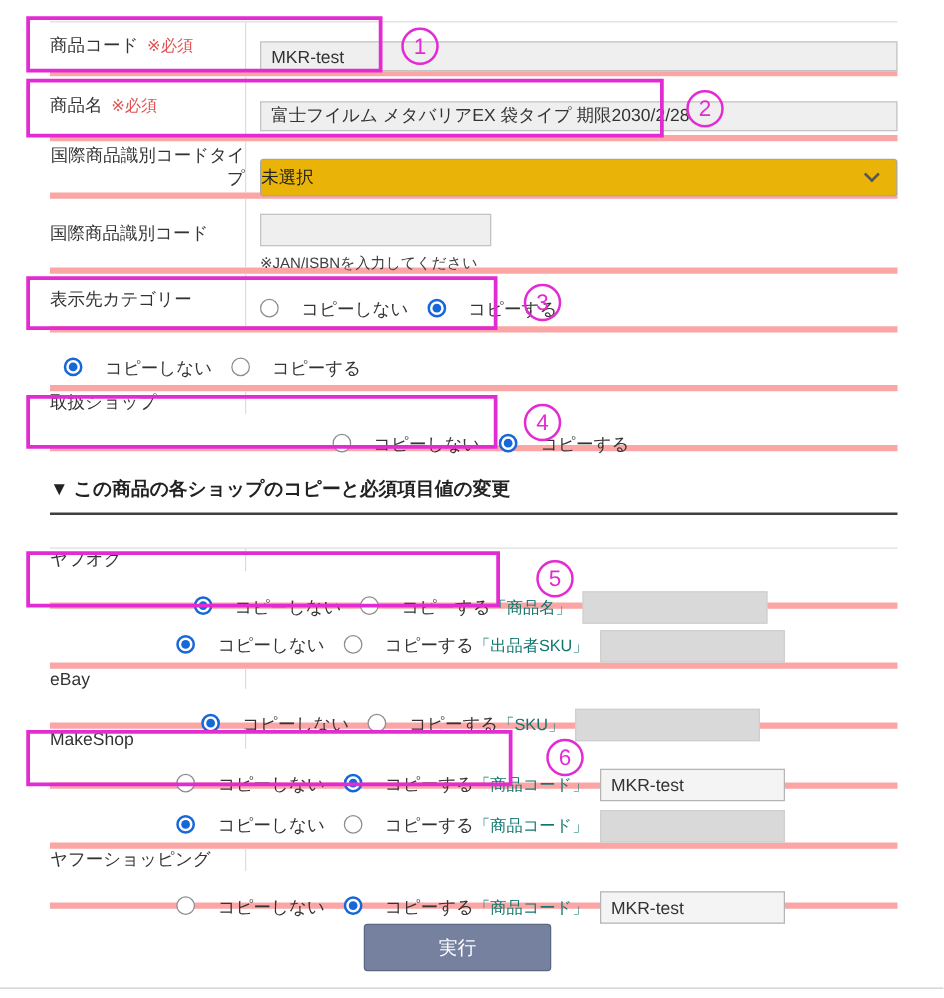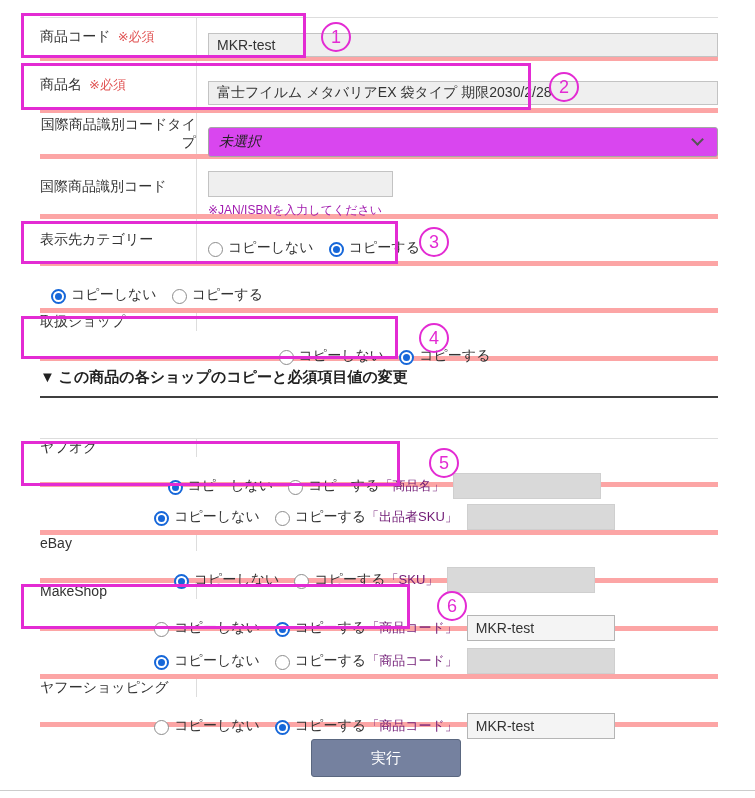--- a/index.html
+++ b/index.html
@@ -22,51 +22,51 @@
   .label-cell .req{margin-left:7px;font-size:13px;color:var(--required-red,#e05252);}
   .field-cell{flex:1;display:flex;align-items:center;padding-left:11px;min-width:0;margin-top:16px;}
   .h43{height:43px;} .h52{height:52px;} .h46{height:46px;text-align:right;} .h60{height:60px;}
   .h47{height:47px;} .h48{height:48px;flex-direction:column;}
 
   
   .text-field{display:block;background:#efefef;border:1px solid #c3c3c3;height:24px;
     font-size:14px;color:#333;padding:0 8px;font-family:inherit;border-radius:0;outline:none;}
   .w-full{width:100%;}
   .w-mid{width:185px;height:26px;}
-  .select-box{width:100%;height:30px;background:#d946ef;border:1px solid #a6a6a6;border-radius:3px;
-    display:flex;align-items:center;justify-content:space-between;padding-left:10px;cursor:default;font-style:italic;}
+  .select-box{width:100%;height:30px;background:#eab308;border:1px solid #a6a6a6;border-radius:3px;
+    display:flex;align-items:center;justify-content:space-between;cursor:default;}
   .select-box .select-value{font-size:14px;color:#222;}
   .chevron{width:9px;height:9px;border-right:2px solid #555;border-bottom:2px solid #555;
     transform:rotate(45deg);margin-right:15px;margin-top:-4px;}
   .stacked{flex-direction:column;align-items:flex-start;justify-content:center;gap:5px;}
-  .field-note{font-size:12px;color:#a21caf;}
+  .field-note{font-size:12px;color:#404040;}
 
   
   .radio-group{display:flex;align-items:center;gap:15px;}
-  .opt{display:flex;align-items:flex-end;gap:5px;cursor:pointer;}
+  .opt{display:flex;align-items:flex-start;gap:18px;cursor:pointer;}
   .radio{width:15px;height:15px;border:1px solid #8d8d8d;border-radius:50%;background:#fff;display:inline-block;position:relative;flex:0 0 auto;}
   .radio.checked{border:2px solid var(--radio-selected-blue,#1667d9);}
   .radio.checked::after{content:"";position:absolute;left:2px;top:2px;right:2px;bottom:2px;
     background:var(--radio-selected-blue,#1667d9);border-radius:50%;}
   .opt-label{font-size:14px;color:#333;}
 
   
   .right-cell{margin-left:auto;display:flex;align-items:center;gap:9px;padding-right:0;}
-  .right-label{font-size:13px;color:#701a75;white-space:nowrap;}
+  .right-label{font-size:13px;color:#0f766e;white-space:nowrap;}
   .shop-field{width:148px;height:26px;font-size:14px;color:#333;padding:0 8px;font-family:inherit;outline:none;}
   .shop-field.enabled-field{background:#f4f4f4;border:1px solid #b5b5b5;}
   .shop-field.disabled-field{background:#d9d9d9;border:1px solid #cfcfcf;}
 
   
-  .section-head{position:absolute;left:40px;top:368px;width:678px;font-family:Liberation Serif, serif;}
+  .section-head{position:absolute;left:40px;top:382px;width:678px;}
   .section-title{font-size:15px;font-weight:bold;color:#222;}
   .section-rule{margin-top:9px;border-top:2px solid #3f3f3f;}
 
   
-  .footer{position:absolute;left:0;top:739px;width:732px;display:flex;justify-content:center;margin-left:20px;}
+  .footer{position:absolute;left:0;top:739px;width:732px;display:flex;justify-content:center;}
   .exec-button{width:150px;height:38px;background:var(--button-bg,#75819f);border:1px solid #5a6780;
     border-radius:3px;color:#fff;font-size:15px;font-family:inherit;cursor:pointer;}
   .page-bottom-line{position:absolute;left:0;right:0;bottom:7px;border-top:1px solid #ccc;}
 
   
   .anno{position:absolute;pointer-events:none;}
   .anno-rect{border:3px solid var(--highlight-pink,#e32bd3);background:transparent;}
   .anno-circle{width:30px;height:30px;border:2px solid var(--highlight-pink,#e32bd3);border-radius:50%;
     color:var(--highlight-pink,#e32bd3);font-size:18px;display:flex;align-items:center;justify-content:center;background:transparent;}
   #rect1{left:21px;top:13px;width:285px;height:45px;}

